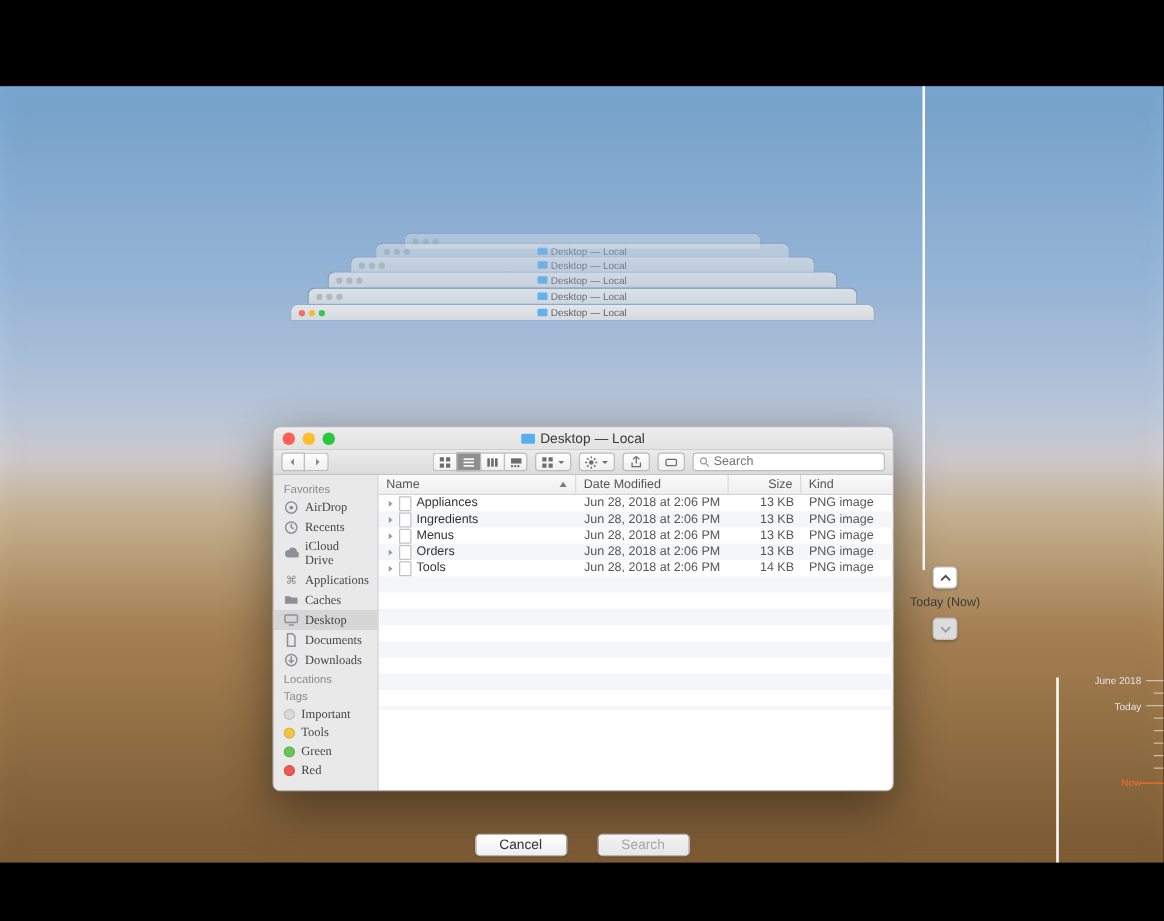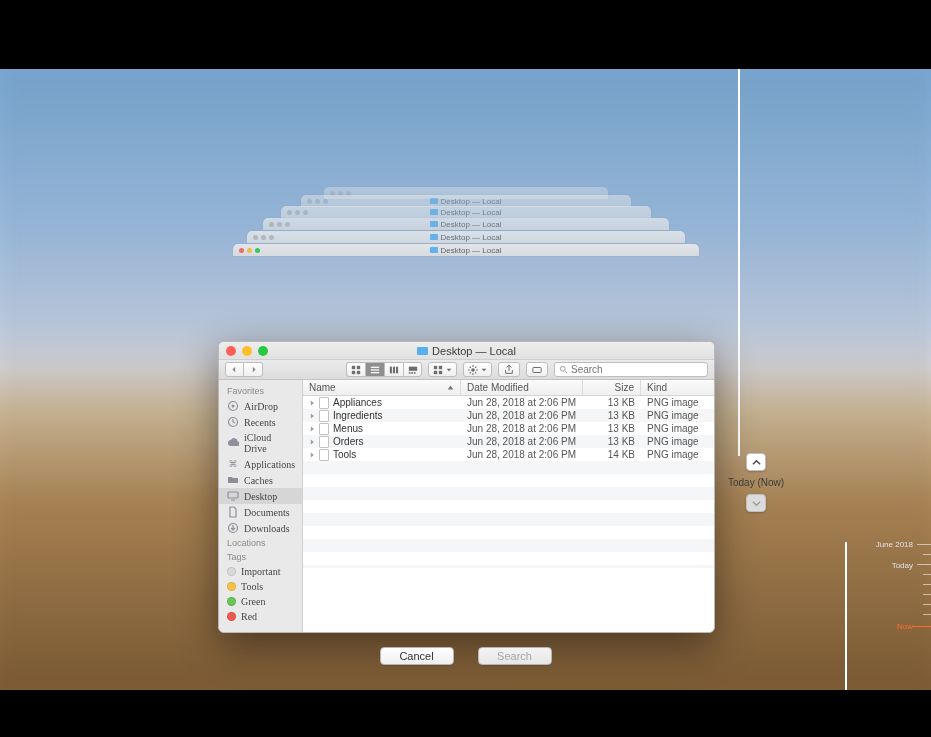--- a/index.html
+++ b/index.html
@@ -172,21 +172,21 @@
 .cell.date { width: 122px; color: #555; }
 .cell.size { width: 58px; text-align: right; color: #555; }
 .cell.kind { flex: 1; color: #555; }
 .disclose { width: 6px; height: 6px; fill: #9a9a9a; }
 .fileicon { width: 10px; height: 12px; background: #fff; border: 1px solid #c2c2c2; border-radius: 1px; position: relative; flex-shrink: 0; }
 
 
 .btns {
   position: absolute;
   left: 50%; transform: translateX(-50%);
-  top: 578px;
+  top: 598px;
   display: flex; gap: 24px;
 }
 .btn {
   width: 74px; height: 18px; border-radius: 4px; border: 1px solid #b5b5b5;
   background: linear-gradient(#ffffff,#efefef);
   font-size: 11px; color: #333; display: flex; align-items: center; justify-content: center;
   box-shadow: 0 1px 1px rgba(0,0,0,.1);
 }
 .btn.disabled { color: #a6a6a6; background: linear-gradient(#f3f3f3,#e7e7e7); }
 

